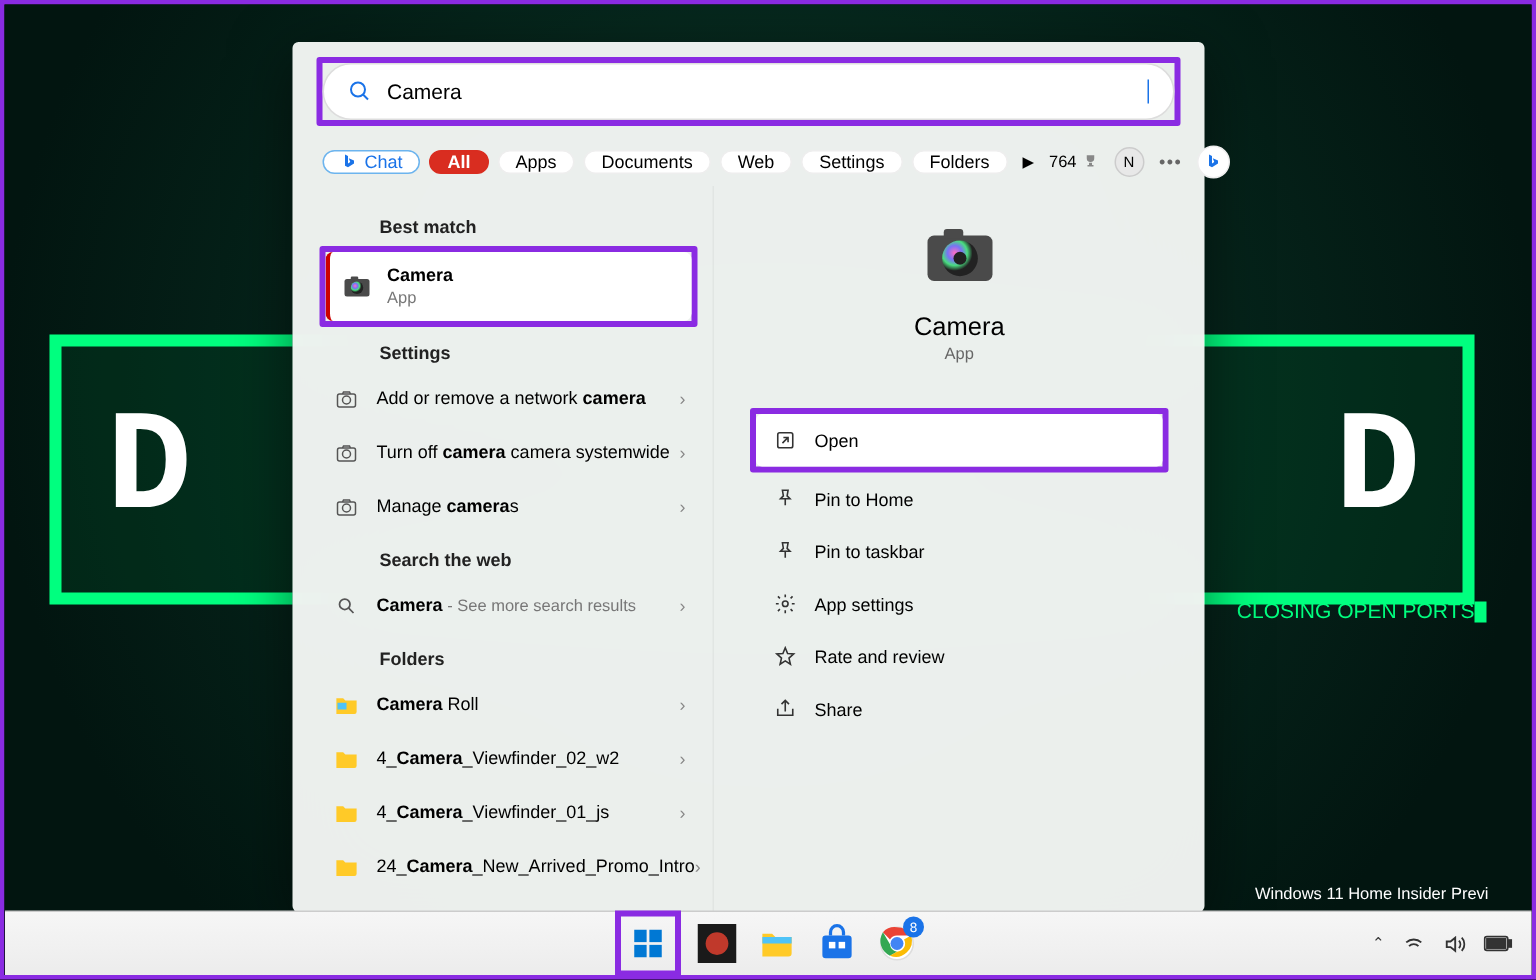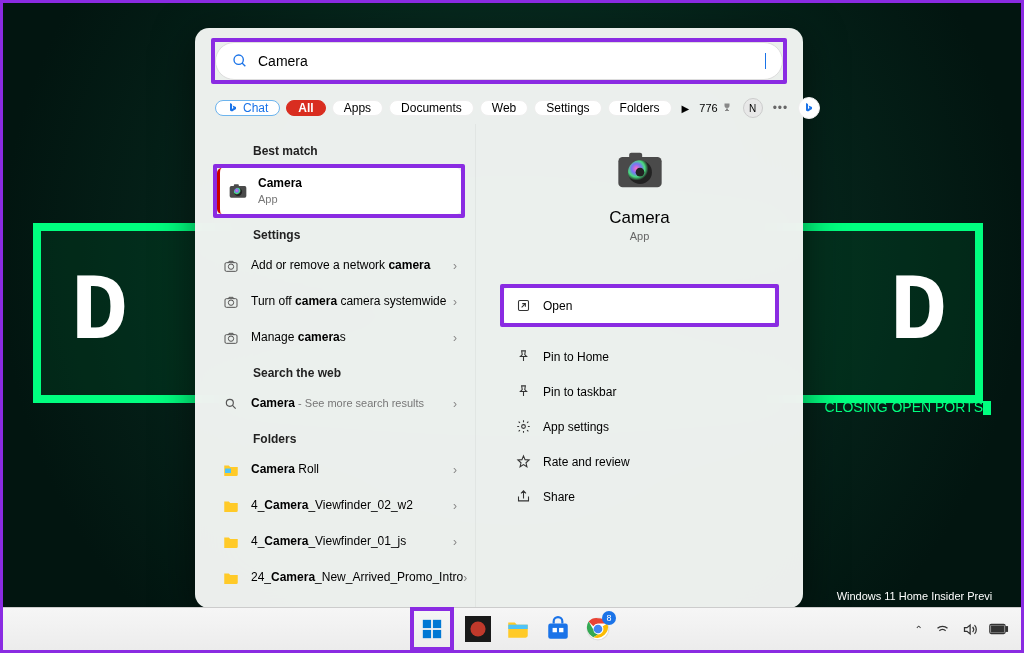--- a/index.html
+++ b/index.html
@@ -9,21 +9,21 @@
 .desktop { position: absolute; inset: 0; background: radial-gradient(circle at 50% 40%, #0a3a2a 0%, #021510 80%); }
 .desktop-box { position: absolute; left: 30px; top: 220px; width: 950px; height: 180px; border: 8px solid #00ff7f; background: rgba(0,80,40,0.3); display:flex; align-items:center; padding-left:30px;}
 .desktop-text { color:#fff; font-family: 'Courier New', monospace; font-size: 95px; font-weight: bold; letter-spacing: 8px;}
 .bg-status { position:absolute; right:30px; top:395px; text-align:right; font-family:'Courier New',monospace; font-size:14px; color:#00ff7f; line-height:1.4;}
 .bg-status .cursor { display:inline-block; width:8px; height:14px; background:#00ff7f; vertical-align:middle;}
 
 
 .watermark { position: absolute; right: 10px; bottom: 30px; color: #fff; font-size: 11px; text-align: center; line-height: 1.4; }
 
 
-.panel { position: absolute; left: 192px; top: 25px; width: 608px; height: 580px; background: rgba(243,246,244,0.97); border-radius: 14px; box-shadow: 0 10px 40px rgba(0,0,0,0.5); backdrop-filter: blur(30px); display: flex; flex-direction: column; }
+.panel { position: absolute; left: 192px; top: 25px; width: 608px; height: 580px; background: rgba(243,246,244,0.97); border-radius: 4px; box-shadow: 0 10px 40px rgba(0,0,0,0.5); backdrop-filter: blur(30px); display: flex; flex-direction: column; }
 
 .search-wrap { margin: 10px 16px 8px; border: 4px solid #8a2be2; border-radius: 2px; }
 .search-box { display: flex; align-items: center; background: #fff; border-radius: 20px; height: 38px; padding: 0 16px; border:1px solid #ddd; }
 .search-box svg { width: 16px; height: 16px; margin-right: 10px; }
 .search-box input { border: none; outline: none; font-size: 14px; flex: 1; }
 
 .tabs { display: flex; align-items: center; padding: 0 20px; gap: 6px; font-size: 12px; height: 32px; }
 .tab { padding: 0 11px; border-radius: 14px; border: 1px solid #eee; background: #fff; cursor: pointer; white-space: nowrap; }
 .tab.chat { border-color: #6cb4ee; color: #1a73e8; display: flex; align-items: center; gap: 4px; }
 .tab.all { background: #d92d20; color: #fff; border-color: #d92d20; font-weight:600; }
@@ -45,21 +45,21 @@
 .best { background: #fff; border-radius: 5px; border-left: 3px solid #c00; }
 .best-wrap { border: 4px solid #8a2be2; border-radius:2px; padding:0; margin-bottom:4px;}
 .bold { font-weight: 600; }
 
 .right-center { text-align: center; margin-top: 0px;}
 .app-icon-lg { width: 52px; height: 52px; margin: 0 auto 12px; }
 .app-title { font-size: 17px; font-weight: 400; }
 .app-sub { font-size: 11px; color: #666; margin-top: 2px; }
 
 .actions { margin-top: 30px; }
-.action-wrap-hl { border: 4px solid #8a2be2; margin: 12px -4px; border-radius:2px;}
+.action-wrap-hl { border: 4px solid #8a2be2; margin: 0 -4px; border-radius:2px;}
 .action { display: flex; align-items: center; padding: 10px 12px; font-size: 12px; cursor: pointer; gap: 12px; border-radius:4px;}
 .action.primary { background: #fff; }
 .action svg, .action .aicon { width: 15px; height: 15px; }
 
 
 .taskbar { position: absolute; left: 0; right: 0; bottom: 0; height: 43px; background: linear-gradient(#f6f6f6, #ececec); border-top: 1px solid #ccc; display:flex; align-items:center;}
 .tb-center { position:absolute; left:50%; transform:translateX(-50%); display:flex; gap:8px; align-items:center;}
 .tb-item { width:32px; height:32px; display:flex; align-items:center; justify-content:center; border-radius:4px;}
 .start-hl { border: 4px solid #8a2be2; padding:2px; }
 .tb-right { position:absolute; right:12px; display:flex; align-items:center; gap:12px; font-size:12px; color:#333;}
@@ -121,21 +121,21 @@
     </div>
     <div class="tab all">All</div>
     <div class="tab">Apps</div>
     <div class="tab">Documents</div>
     <div class="tab">Web</div>
     <div class="tab">Settings</div>
     <div class="tab">Folders</div>
     <div style="padding:0 4px;font-size:10px">▶</div>
     <div class="tabs-right">
       <div class="pts">
-          <span>776</span>
+          <span>764</span>
           <svg width="12" height="12" viewBox="0 0 24 24">
             <path fill="#888" d="M7 3h10v4a5 5 0 01-10 0V3zm3 10h4v3h2v2H8v-2h2v-3z"></path>
           </svg>
         </div>
       <div class="avatar">N</div>
       <div style="color:#666;letter-spacing:1px">•••</div>
       <div class="bing">
           <svg width="12" height="12" viewBox="0 0 24 24">
             <path fill="#1a73e8" d="M6 2v15l4 2 8-5v-4l-7-3 2 5-3 2V4z"></path>
           </svg>

